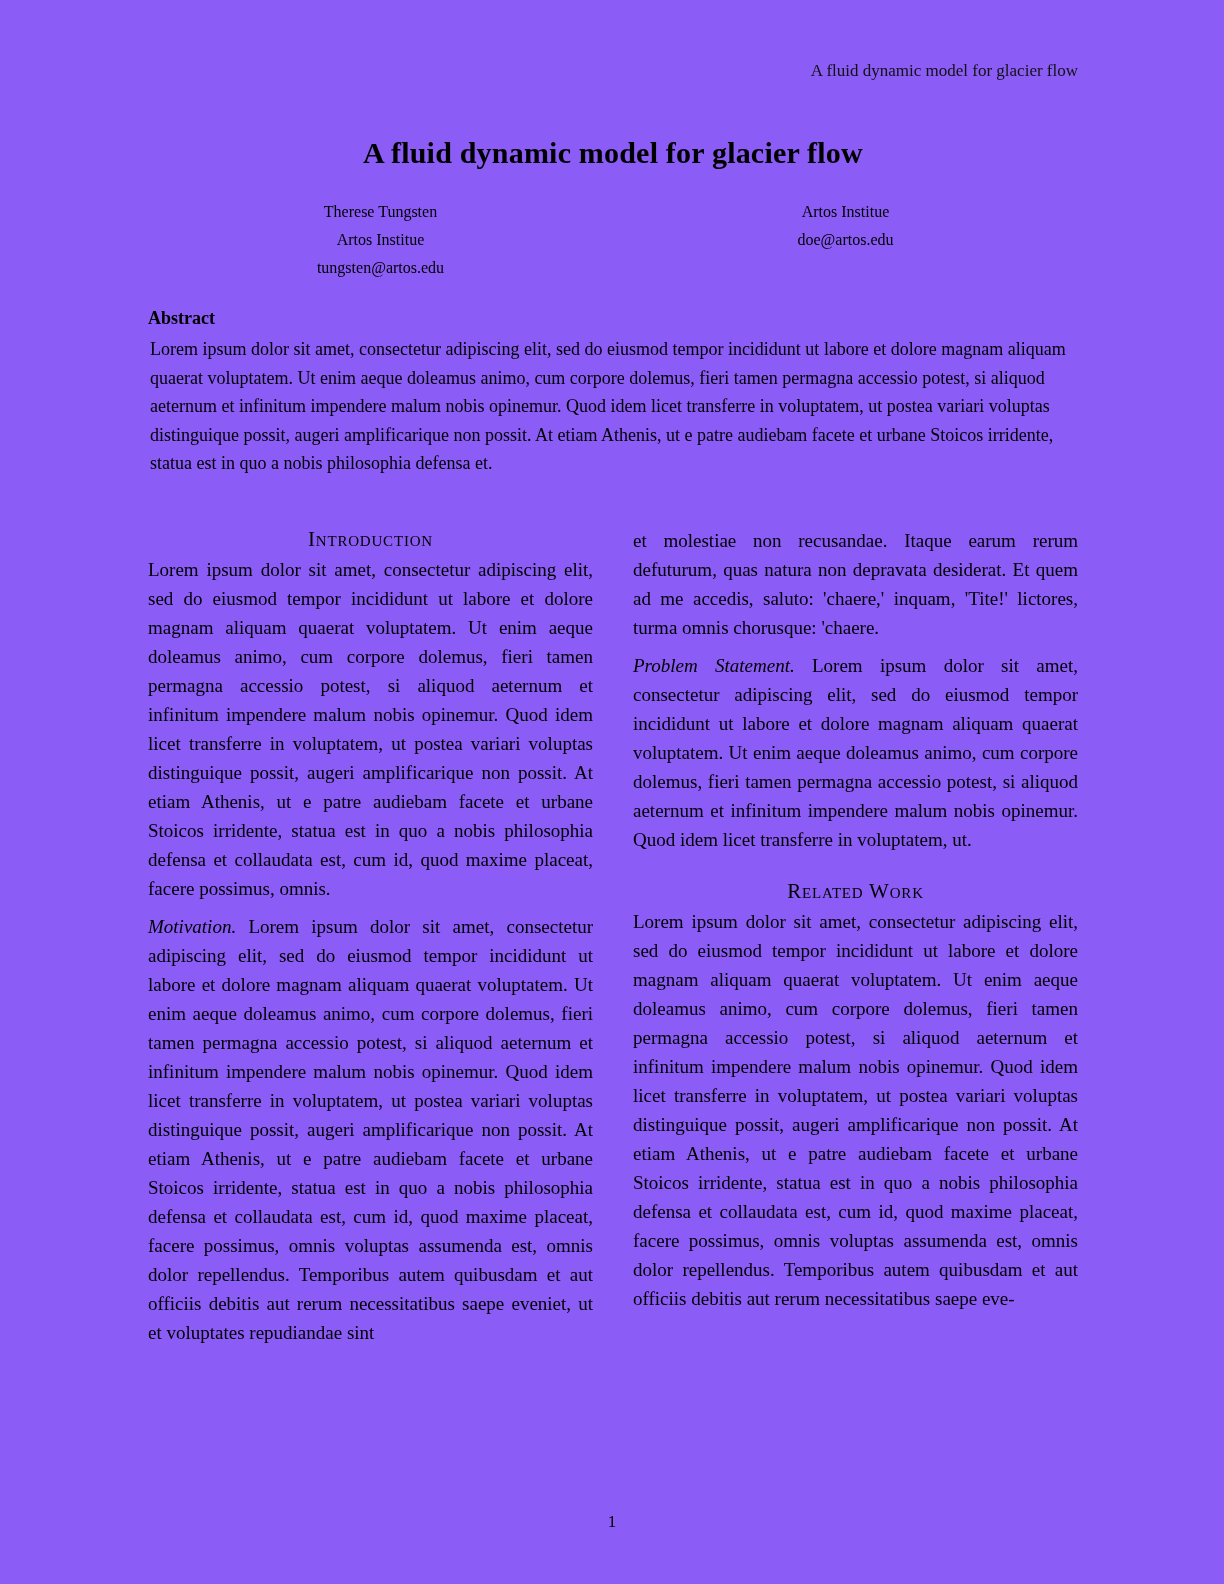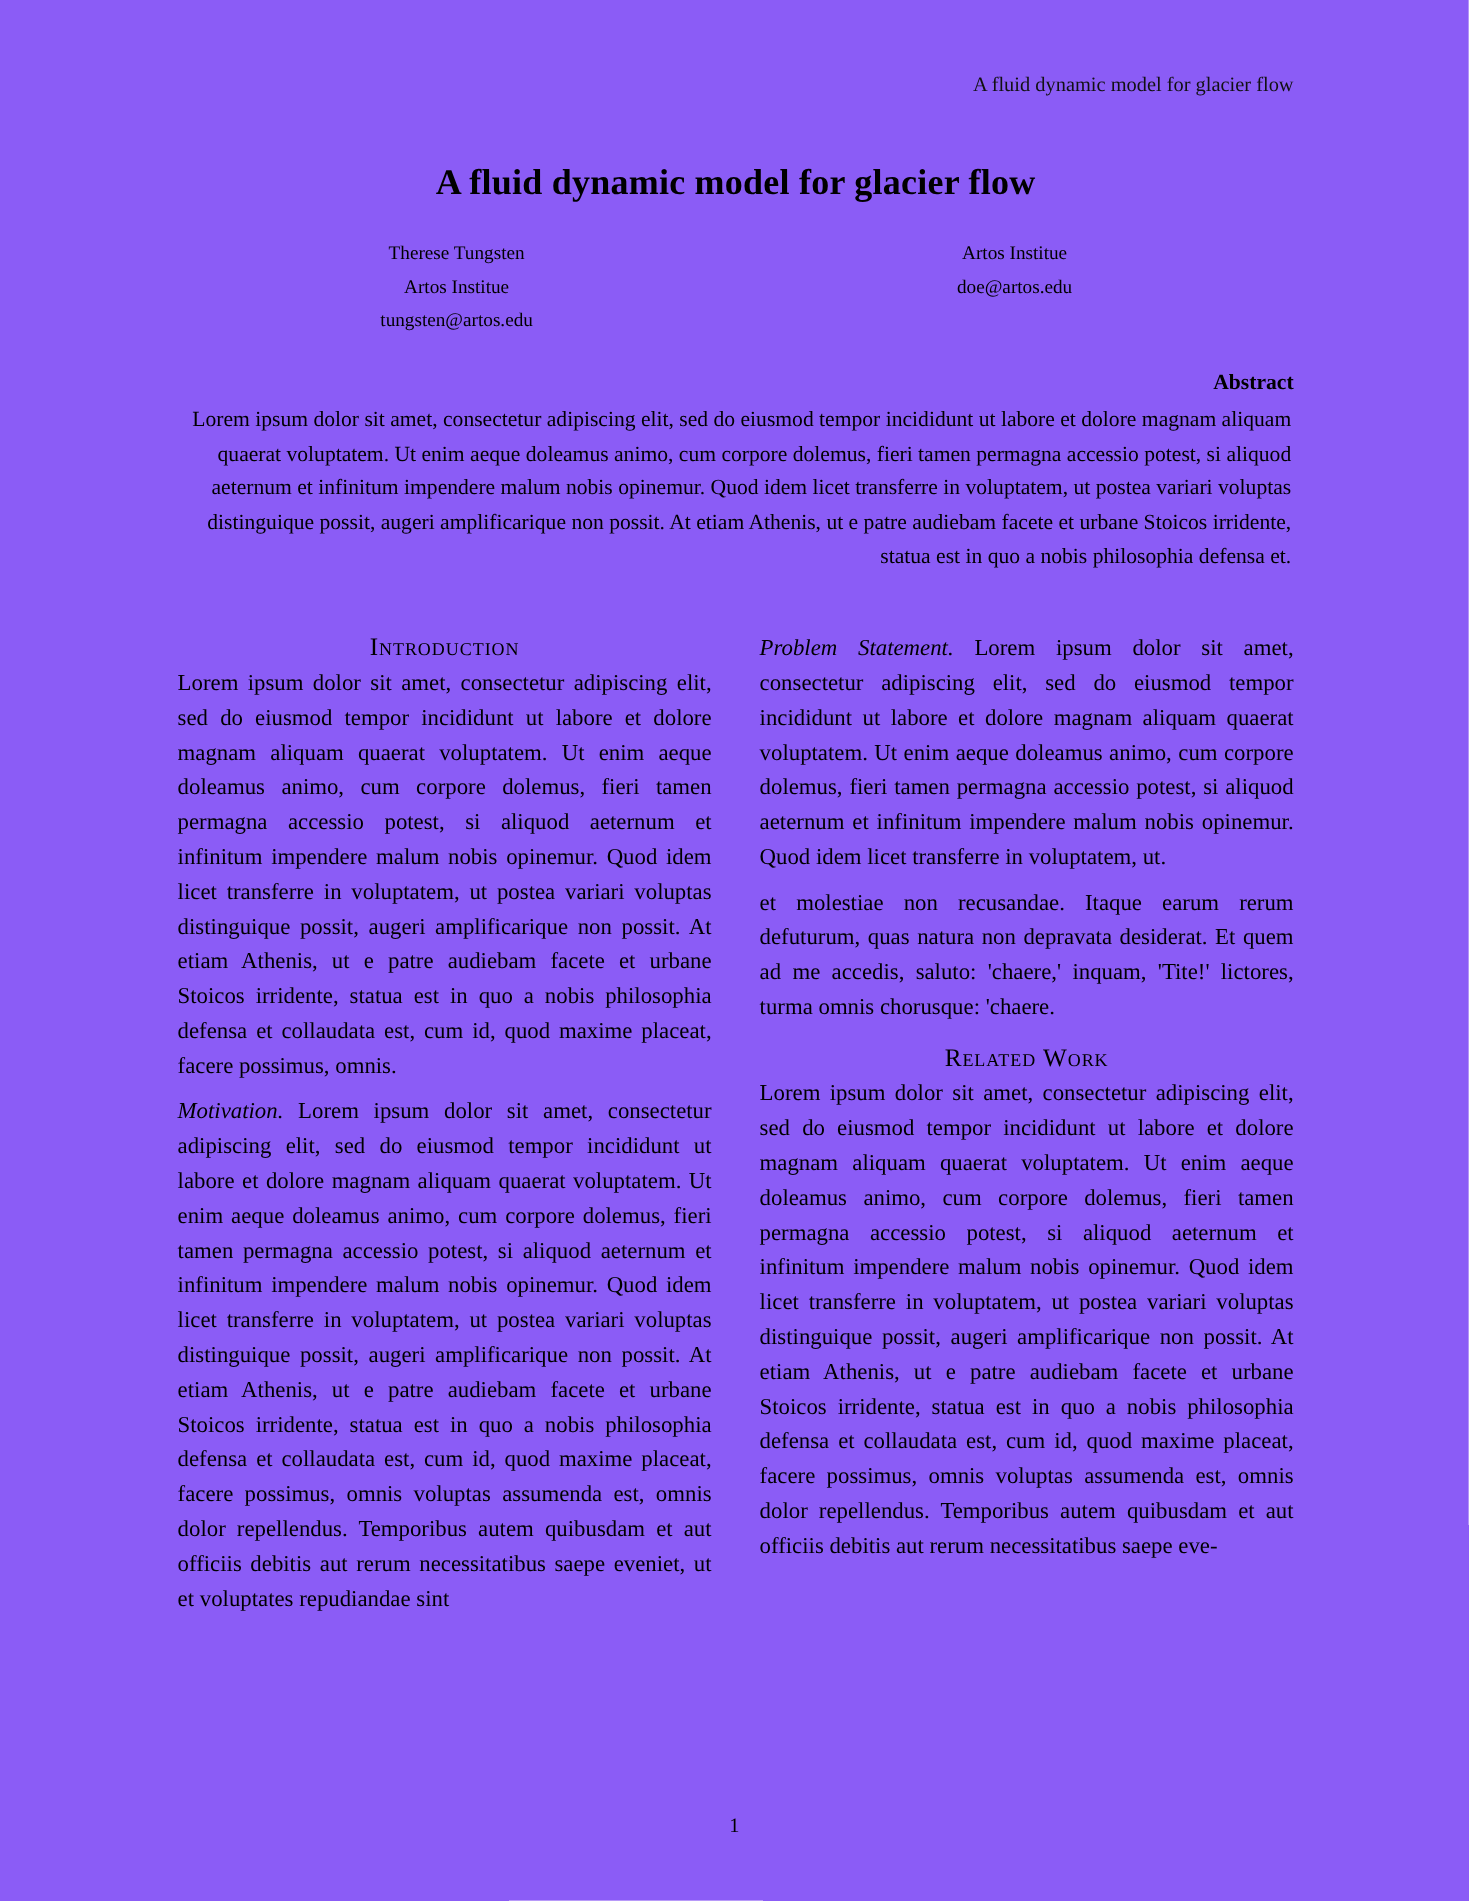--- a/index.html
+++ b/index.html
@@ -40,21 +40,21 @@
       margin-top: 26px;
     }
     .author {
       flex: 1;
       text-align: center;
       font-size: 16px;
       line-height: 28px;
     }
     .abstract {
       margin-top: 24px;
-      text-align: right;
+      text-align: left;
     }
     .abstract-heading {
       font-weight: bold;
       font-size: 18px;
       line-height: 24px;
       margin-bottom: 5px;
     }
     .abstract-text {
       font-size: 18px;
       line-height: 28.5px;
@@ -75,21 +75,21 @@
     .section-heading {
       margin: 0 0 2px 0;
       font-size: 21px;
       line-height: 27px;
       font-weight: normal;
       font-variant: small-caps;
       letter-spacing: 0.8px;
       text-align: center;
     }
     .section-heading.related {
-      margin-top: 14px;
+      margin-top: 24px;
     }
     .col p {
       margin: 0 0 9px 0;
     }
     .col p:last-child {
       margin-bottom: 0;
     }
     .runin {
       font-style: italic;
     }
@@ -133,25 +133,25 @@
     <div class="col">
       <h2 class="section-heading">Introduction</h2>
       <p>Lorem ipsum dolor sit amet, consectetur adipiscing elit, sed do eiusmod tempor incididunt ut labore et dolore magnam aliquam quaerat voluptatem. Ut enim aeque doleamus animo, cum corpore dolemus, fieri tamen permagna accessio potest, si aliquod aeternum et infinitum impendere malum nobis opinemur. Quod idem licet transferre in voluptatem, ut postea variari voluptas distinguique possit, augeri amplificarique non possit. At etiam Athenis, ut e patre audiebam facete et urbane Stoicos irridente, statua est in quo a nobis philosophia defensa et collaudata est, cum id, quod maxime placeat, facere possimus, omnis.</p>
       <p>
         <span class="runin">Motivation.</span>
         <span>Lorem ipsum dolor sit amet, consectetur adipiscing elit, sed do eiusmod tempor incididunt ut labore et dolore magnam aliquam quaerat voluptatem. Ut enim aeque doleamus animo, cum corpore dolemus, fieri tamen permagna accessio potest, si aliquod aeternum et infinitum impendere malum nobis opinemur. Quod idem licet transferre in voluptatem, ut postea variari voluptas distinguique possit, augeri amplificarique non possit. At etiam Athenis, ut e patre audiebam facete et urbane Stoicos irridente, statua est in quo a nobis philosophia defensa et collaudata est, cum id, quod maxime placeat, facere possimus, omnis voluptas assumenda est, omnis dolor repellendus. Temporibus autem quibusdam et aut officiis debitis aut rerum necessitatibus saepe eveniet, ut et voluptates repudiandae sint</span>
       </p>
     </div>
 
     <div class="col">
+      <p>et molestiae non recusandae. Itaque earum rerum defuturum, quas natura non depravata desiderat. Et quem ad me accedis, saluto: 'chaere,' inquam, 'Tite!' lictores, turma omnis chorusque: 'chaere.</p>
       <p>
         <span class="runin">Problem Statement.</span>
         <span>Lorem ipsum dolor sit amet, consectetur adipiscing elit, sed do eiusmod tempor incididunt ut labore et dolore magnam aliquam quaerat voluptatem. Ut enim aeque doleamus animo, cum corpore dolemus, fieri tamen permagna accessio potest, si aliquod aeternum et infinitum impendere malum nobis opinemur. Quod idem licet transferre in voluptatem, ut.</span>
       </p>
-      <p>et molestiae non recusandae. Itaque earum rerum defuturum, quas natura non depravata desiderat. Et quem ad me accedis, saluto: 'chaere,' inquam, 'Tite!' lictores, turma omnis chorusque: 'chaere.</p>
       <h2 class="section-heading related">Related Work</h2>
       <p>Lorem ipsum dolor sit amet, consectetur adipiscing elit, sed do eiusmod tempor incididunt ut labore et dolore magnam aliquam quaerat voluptatem. Ut enim aeque doleamus animo, cum corpore dolemus, fieri tamen permagna accessio potest, si aliquod aeternum et infinitum impendere malum nobis opinemur. Quod idem licet transferre in voluptatem, ut postea variari voluptas distinguique possit, augeri amplificarique non possit. At etiam Athenis, ut e patre audiebam facete et urbane Stoicos irridente, statua est in quo a nobis philosophia defensa et collaudata est, cum id, quod maxime placeat, facere possimus, omnis voluptas assumenda est, omnis dolor repellendus. Temporibus autem quibusdam et aut officiis debitis aut rerum necessitatibus saepe eve-</p>
     </div>
 
   </div>
 
   <div class="page-number">1</div>
 
 </div>
 

